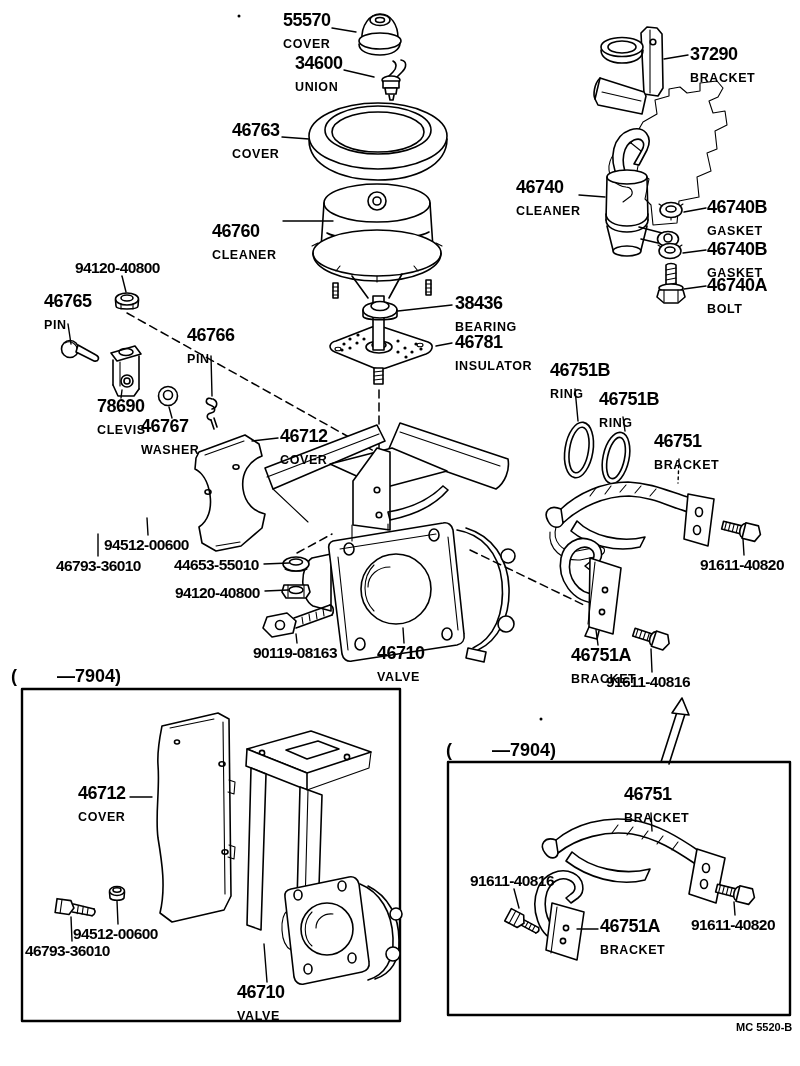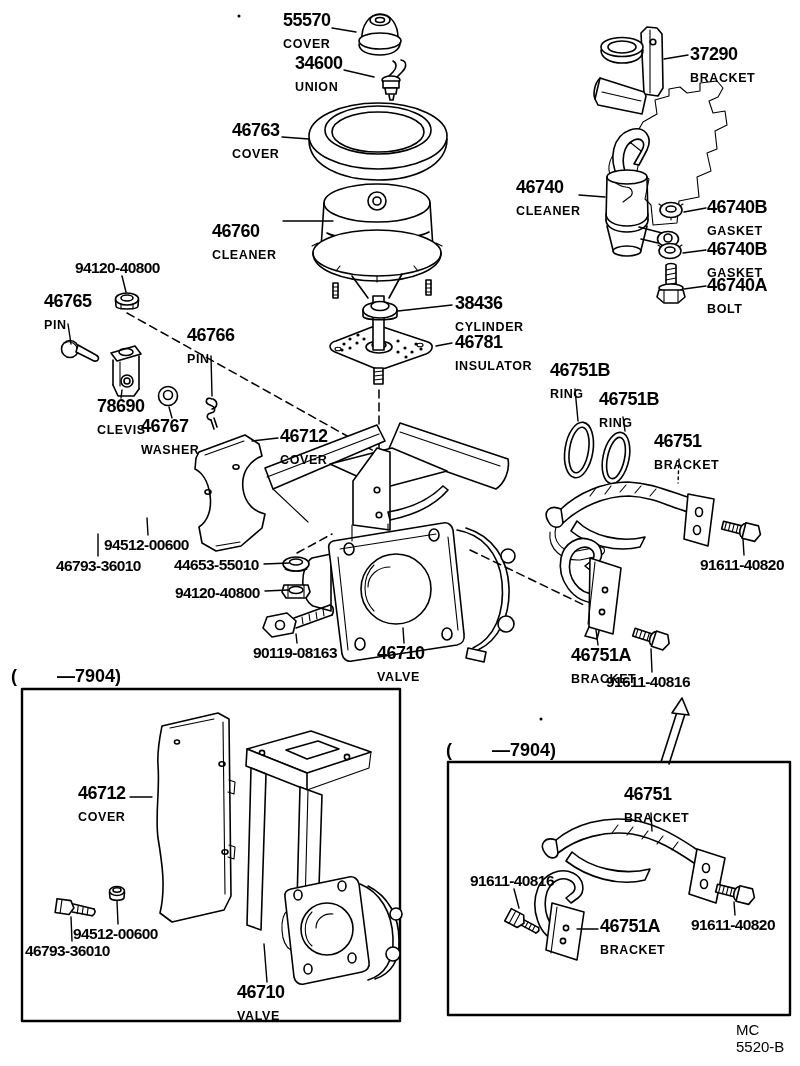--- a/index.html
+++ b/index.html
@@ -13,21 +13,21 @@
   svg .ld{stroke-width:1.4;}
   svg .dash{stroke-dasharray:8 5;stroke-width:1.5;}
   svg .dots{stroke-dasharray:2.5 3.5;stroke-width:1.4;}
   svg .box{stroke-width:2.4;}
   svg .thin{stroke-width:1.1;}
   .part-label{position:absolute;line-height:1;white-space:nowrap;}
   .part-label .num{font-size:18px;font-weight:bold;letter-spacing:-0.5px;}
   .part-label .sub{font-size:12.5px;font-weight:bold;letter-spacing:0.6px;margin-top:9px;}
   .code-label{position:absolute;font-size:15.5px;font-weight:bold;letter-spacing:-0.6px;white-space:nowrap;}
   .caption{position:absolute;font-size:18px;font-weight:bold;white-space:pre;letter-spacing:0;}
-  .footer-code{position:absolute;font-size:15px;font-weight:normal;letter-spacing:0;}
+  .footer-code{position:absolute;font-size:11px;font-weight:bold;letter-spacing:0;}
 </style>
 </head>
 <body>
 
 <div class="stage">
 
 <svg width="800" height="1066" viewBox="0 0 800 1066">
 
   <g>
     <path class="dash" d="M127,313 L374,451"></path>
@@ -477,21 +477,21 @@
 <div class="part-label" style="left:97px;top:397px">
   <div class="num">78690</div>
   <div class="sub">CLEVIS</div>
 </div>
 <div class="part-label" style="left:141px;top:417px">
   <div class="num">46767</div>
   <div class="sub">WASHER</div>
 </div>
 <div class="part-label" style="left:455px;top:294px">
   <div class="num">38436</div>
-  <div class="sub">CYLINDER</div>
+  <div class="sub">BEARING</div>
 </div>
 <div class="part-label" style="left:455px;top:333px">
   <div class="num">46781</div>
   <div class="sub">INSULATOR</div>
 </div>
 <div class="part-label" style="left:550px;top:361px">
   <div class="num">46751B</div>
   <div class="sub">RING</div>
 </div>
 <div class="part-label" style="left:599px;top:390px">

